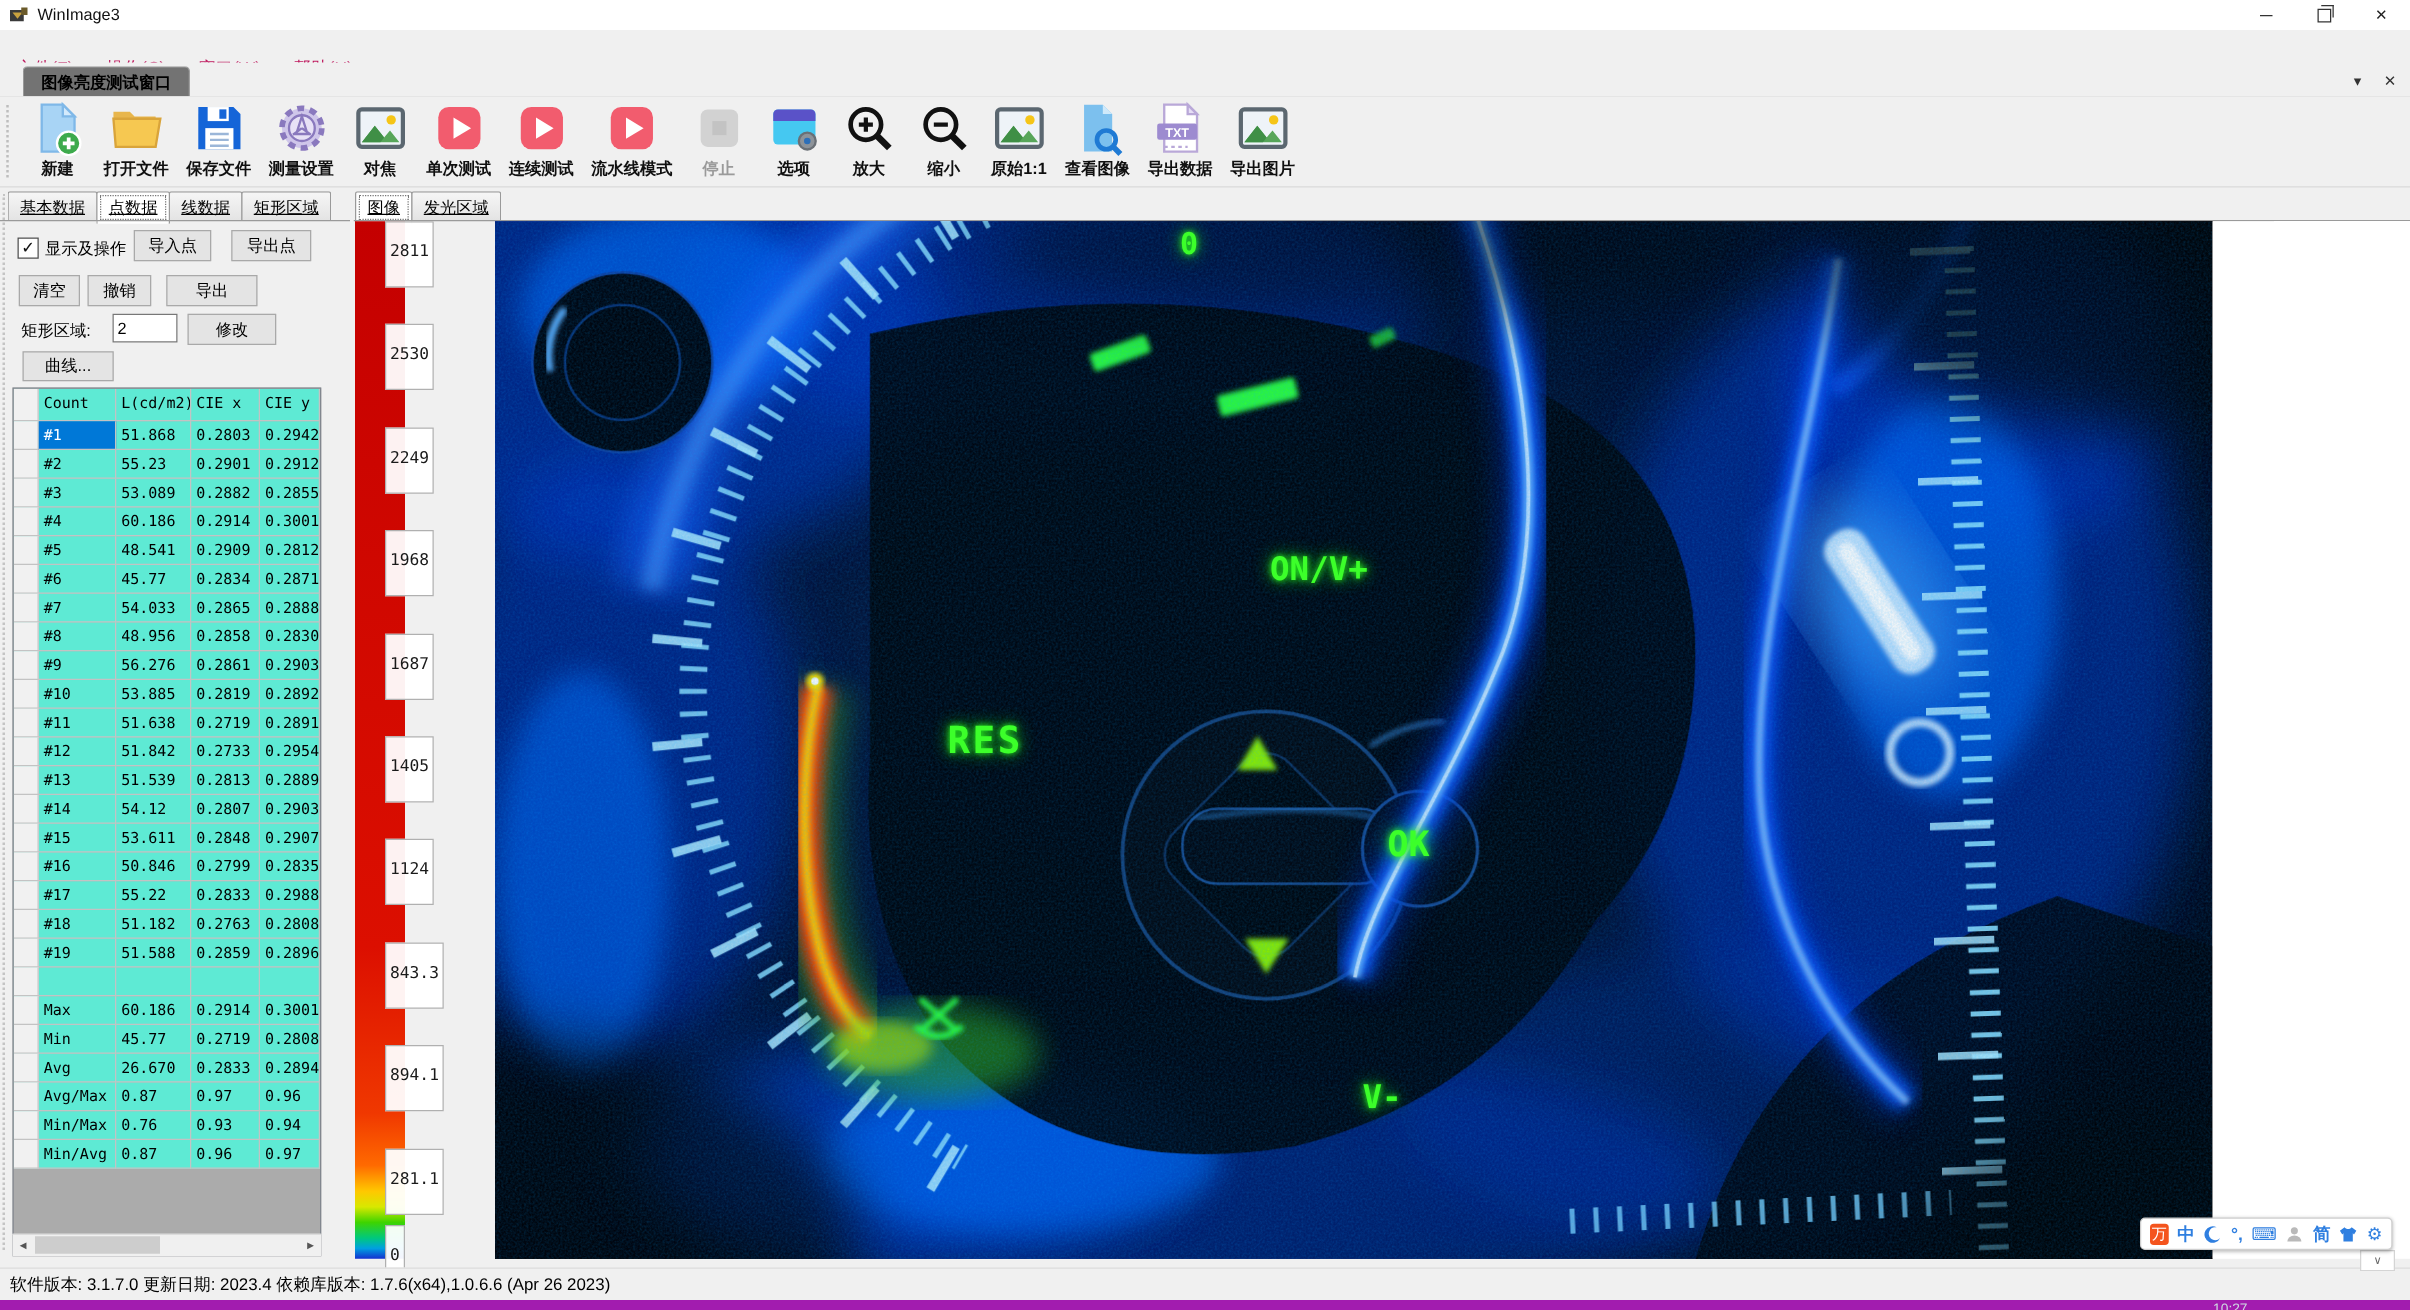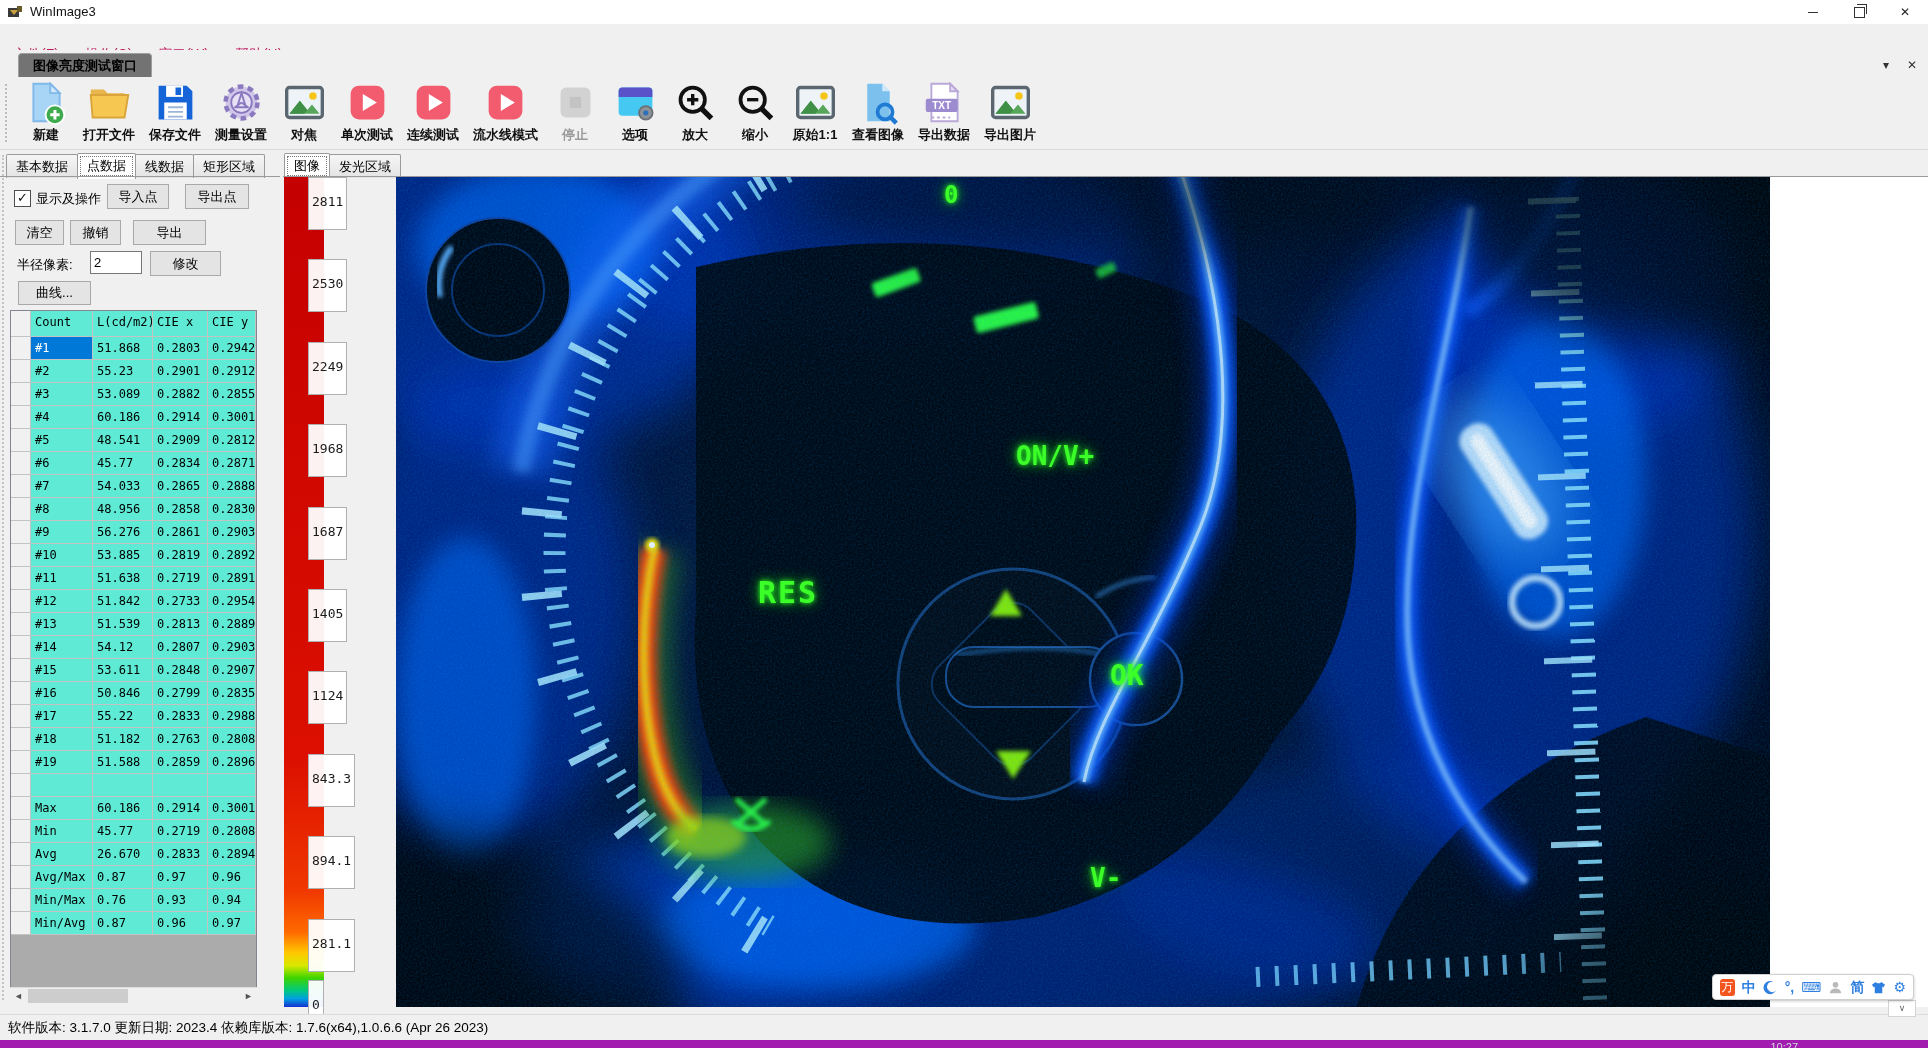--- a/index.html
+++ b/index.html
@@ -23,21 +23,21 @@
   .tab-ctrls{position:absolute;right:6px;bottom:3px;display:flex;gap:6px;}
   .tab-ctrl{width:20px;height:18px;text-align:center;line-height:18px;font-size:12px;color:#333;}
   
   .toolbar{position:absolute;left:0;top:77px;width:100%;height:73px;background:#f0f0f0;border-bottom:1px solid #d9d9d9;display:flex;align-items:flex-start;padding-top:3px;box-sizing:border-box;}
   .gripper{width:5px;height:58px;margin:4px 4px 0 5px;border-left:2px dotted #bdbdbd;}
   .tb-item{display:flex;flex-direction:column;align-items:center;margin:0 7px;min-width:46px;}
   .tb-item .ic{width:45px;height:45px;}
   .tb-item .lb{font-size:13px;font-weight:bold;color:#101010;margin-top:1px;white-space:nowrap;}
   .tb-item.disabled .lb{color:#9a9a9a;}
   
-  .ptabs{position:absolute;top:153px;display:flex;align-items:center;}
+  .ptabs{position:absolute;top:153px;display:flex;align-items:flex-start;text-decoration:underline;}
   .ptab{height:17px;padding:3px 9px;border:1px solid #9a9a9a;border-bottom:none;background:linear-gradient(#f6f6f6,#e3e3e3);font-size:13px;line-height:17px;margin-right:-1px;border-radius:2px 2px 0 0;}
   .ptab.active{background:#fff;height:19px;outline:1px dotted #777;outline-offset:-4px;}
   .frame-line{position:absolute;top:176px;height:1px;background:#9a9a9a;}
   .panel-gripper{position:absolute;left:2px;top:155px;height:845px;border-left:2px dotted #c4c4c4;}
   
   .btn{position:absolute;background:#e4e4e4;border:1px solid #a9a9a9;font-size:13px;text-align:center;color:#000;box-sizing:border-box;}
   .chk{position:absolute;left:14px;top:190px;width:15px;height:15px;background:#fff;border:1px solid #4d4d4d;font-size:13px;line-height:14px;text-align:center;color:#111;}
   .chk-label{position:absolute;left:36px;top:190px;font-size:13px;}
   .radius-label{position:absolute;left:17px;top:256px;font-size:13px;}
   .radius-input{position:absolute;left:90px;top:251px;width:52px;height:23px;background:#fff;border:1px solid #777;font-size:13px;padding:0 3px;box-sizing:border-box;line-height:21px;}
@@ -260,21 +260,21 @@
   <div class="frame-line" style="left:283px;width:1645px;"></div>
   <div class="panel-gripper"></div>
 
   <div class="chk">✓</div>
   <div class="chk-label">显示及操作</div>
   <div class="btn" style="left:107px;top:184px;width:62px;height:25px;line-height:23px;">导入点</div>
   <div class="btn" style="left:185px;top:184px;width:64px;height:25px;line-height:23px;">导出点</div>
   <div class="btn" style="left:15px;top:220px;width:49px;height:25px;line-height:23px;">清空</div>
   <div class="btn" style="left:70px;top:220px;width:51px;height:25px;line-height:23px;">撤销</div>
   <div class="btn" style="left:133px;top:220px;width:73px;height:25px;line-height:23px;">导出</div>
-  <div class="radius-label">半径像素:</div>
+  <div class="radius-label">矩形区域:</div>
   <div class="radius-input">2</div>
   <div class="btn" style="left:150px;top:251px;width:71px;height:25px;line-height:23px;">修改</div>
   <div class="btn" style="left:18px;top:281px;width:73px;height:24px;line-height:22px;">曲线...</div>
 
   <div class="tblwrap">
     <div id="tblRows">
         <div class="tbl-row hdr">
           <div class="tbl-cell rowhdr"></div>
           <div class="tbl-cell">Count</div>
           <div class="tbl-cell">L(cd/m2)</div>

